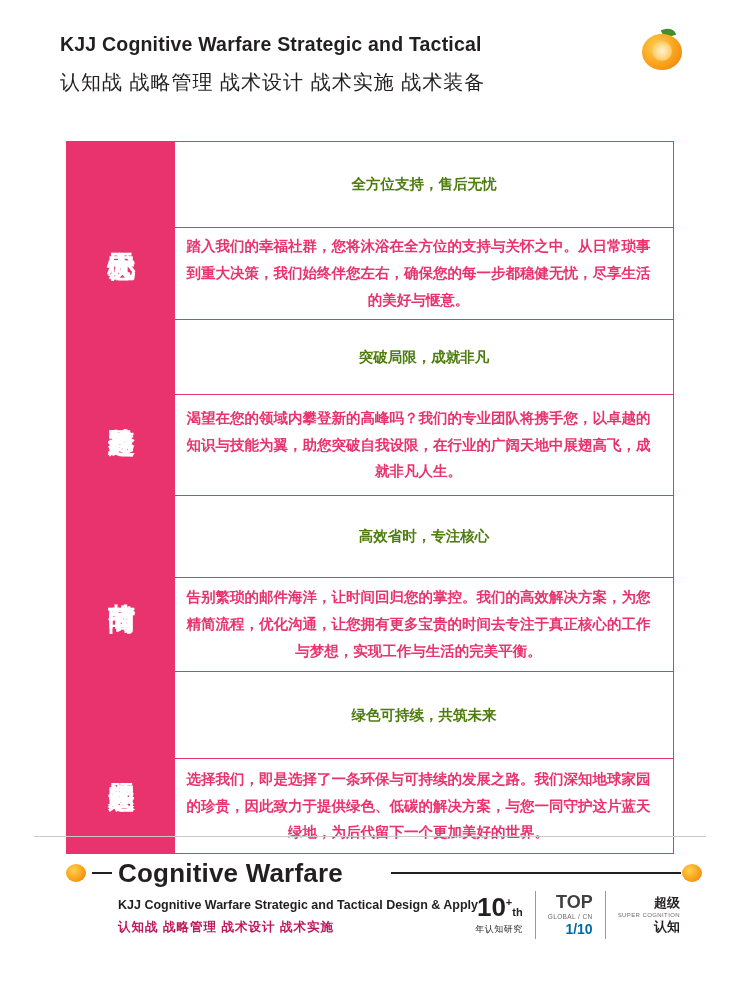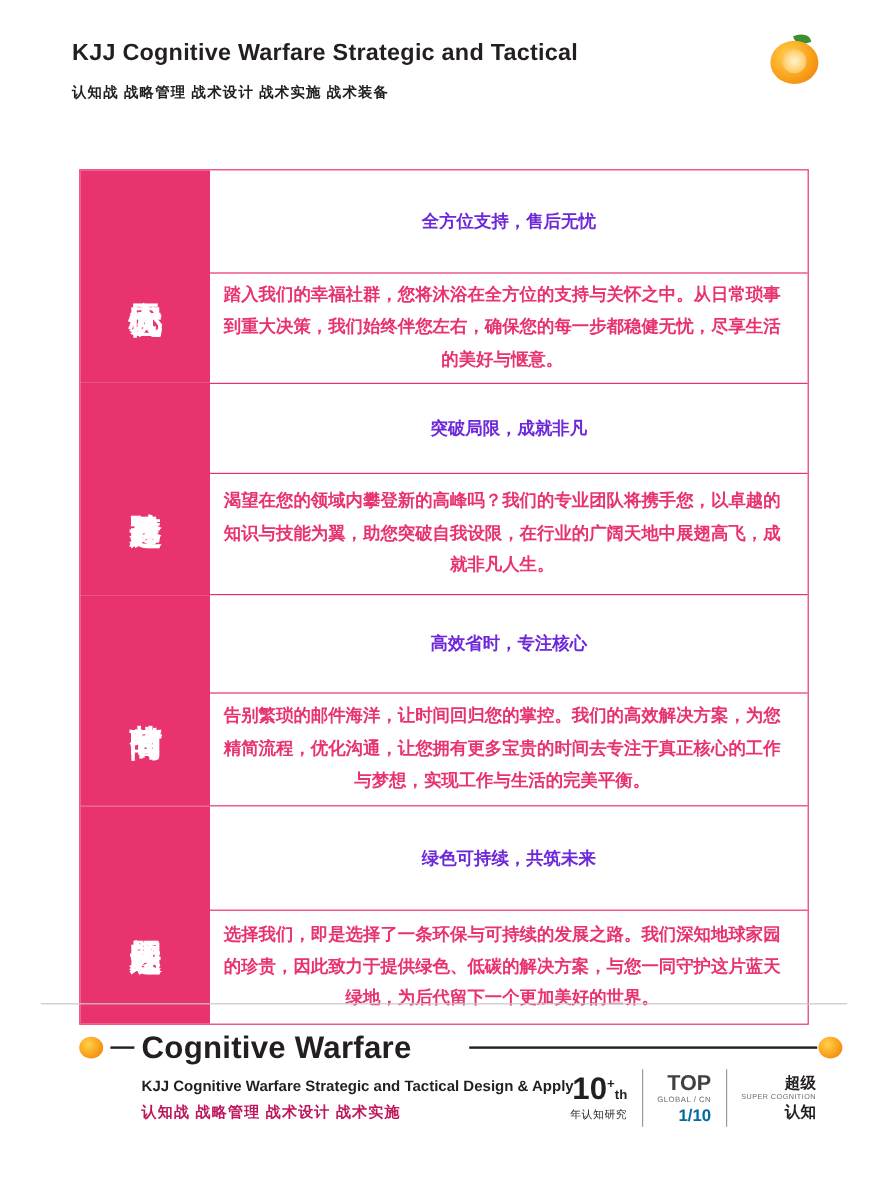--- a/index.html
+++ b/index.html
@@ -32,22 +32,22 @@
   .header-title {
     font-size: 19.5px;
     font-weight: bold;
     color: #231f20;
     letter-spacing: 0.2px;
     line-height: 1.1;
     white-space: nowrap;
   }
   .header-subtitle {
     margin-top: 14px;
-    font-size: 12px;
-    font-weight: bold;
+    font-size: 20px;
+    font-weight: normal;
     color: #231f20;
     letter-spacing: 1px;
     white-space: nowrap;
   }
   .orange-icon {
     position: absolute;
     top: -6px;
     right: -6px;
     width: 46px;
     height: 46px;
@@ -117,21 +117,21 @@
     text-orientation: upright;
     white-space: nowrap;
   }
   .content-cell {
     flex: 1 1 auto;
     display: flex;
     flex-direction: column;
     box-sizing: border-box;
   }
   .head-line {
-    color: #6d28d9;
+    color: #4d7c0f;
     font-size: 14.5px;
     font-weight: bold;
     text-align: center;
     border-bottom: 1px solid #e8336e;
     box-sizing: border-box;
     display: flex;
     align-items: center;
     justify-content: center;
     padding: 10px 16px;
   }

